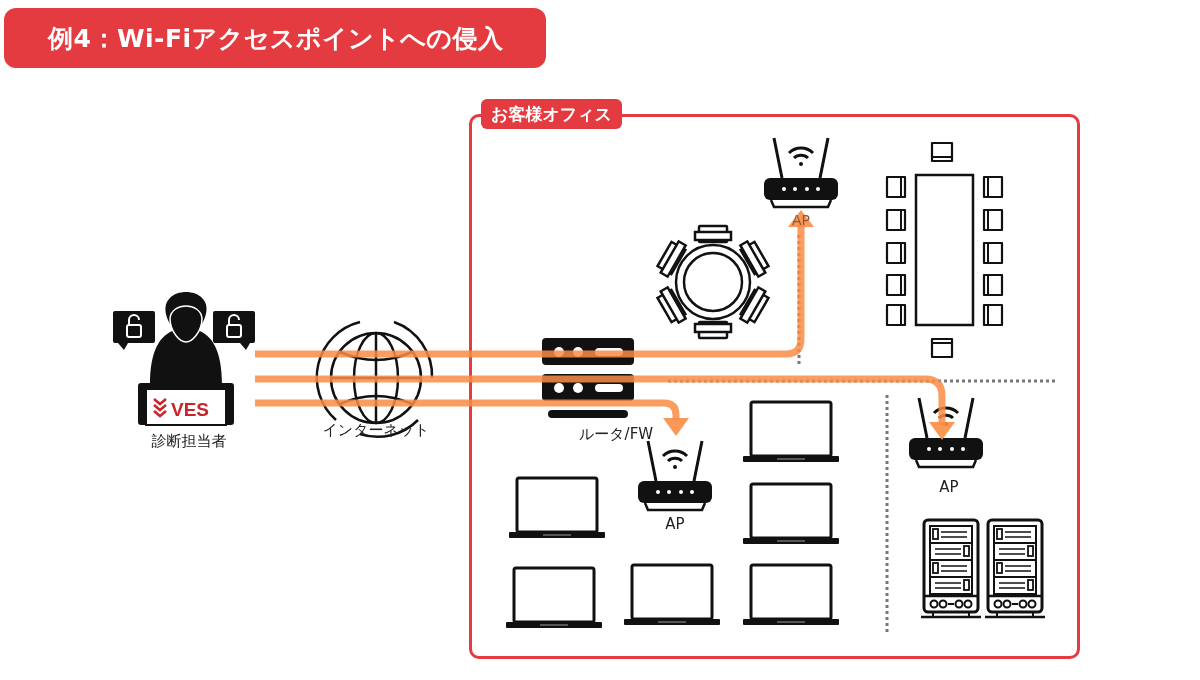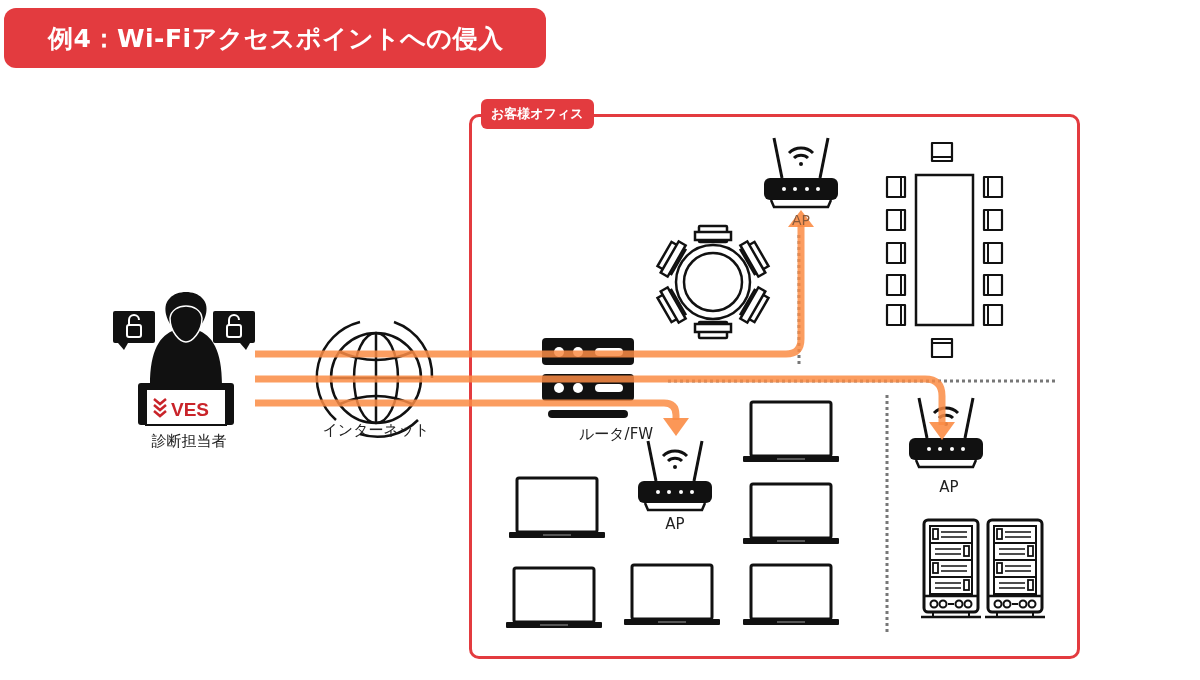--- a/index.html
+++ b/index.html
@@ -4,21 +4,21 @@
   <style>
     html, body { margin: 0; padding: 0; background: #ffffff; }
     body { width: 1200px; height: 680px; position: relative; overflow: hidden;
            font-family: "DejaVu Sans", "Liberation Sans", sans-serif; color: #222; }
     .title-banner { position: absolute; left: 4px; top: 8px; width: 542px; height: 60px;
            background: #e33b3f; border-radius: 12px; color: #fff; display: flex; align-items: center; }
     .title-banner span { margin-left: 44px; font-size: 25px; font-weight: bold; letter-spacing: 0.5px; }
     .office-box { position: absolute; left: 469px; top: 114px; width: 611px; height: 545px;
            border: 3px solid #e33b3f; border-radius: 10px; box-sizing: border-box; }
     .office-tag { position: absolute; left: 481px; top: 99px; height: 30px; padding: 0 10px;
-           background: #e33b3f; color: #fff; border-radius: 6px; font-size: 13px; font-weight: bold;
+           background: #e33b3f; color: #fff; border-radius: 6px; font-size: 17px; font-weight: bold;
            display: flex; align-items: center; }
     .lbl { position: absolute; font-size: 15px; color: #222; white-space: nowrap; transform: translateX(-50%); }
     svg.diagram { position: absolute; left: 0; top: 0; }
   </style>
 </head>
 <body>
 
 <div class="title-banner">
   <span>例4：Wi-Fiアクセスポイントへの侵入</span>
 </div>

